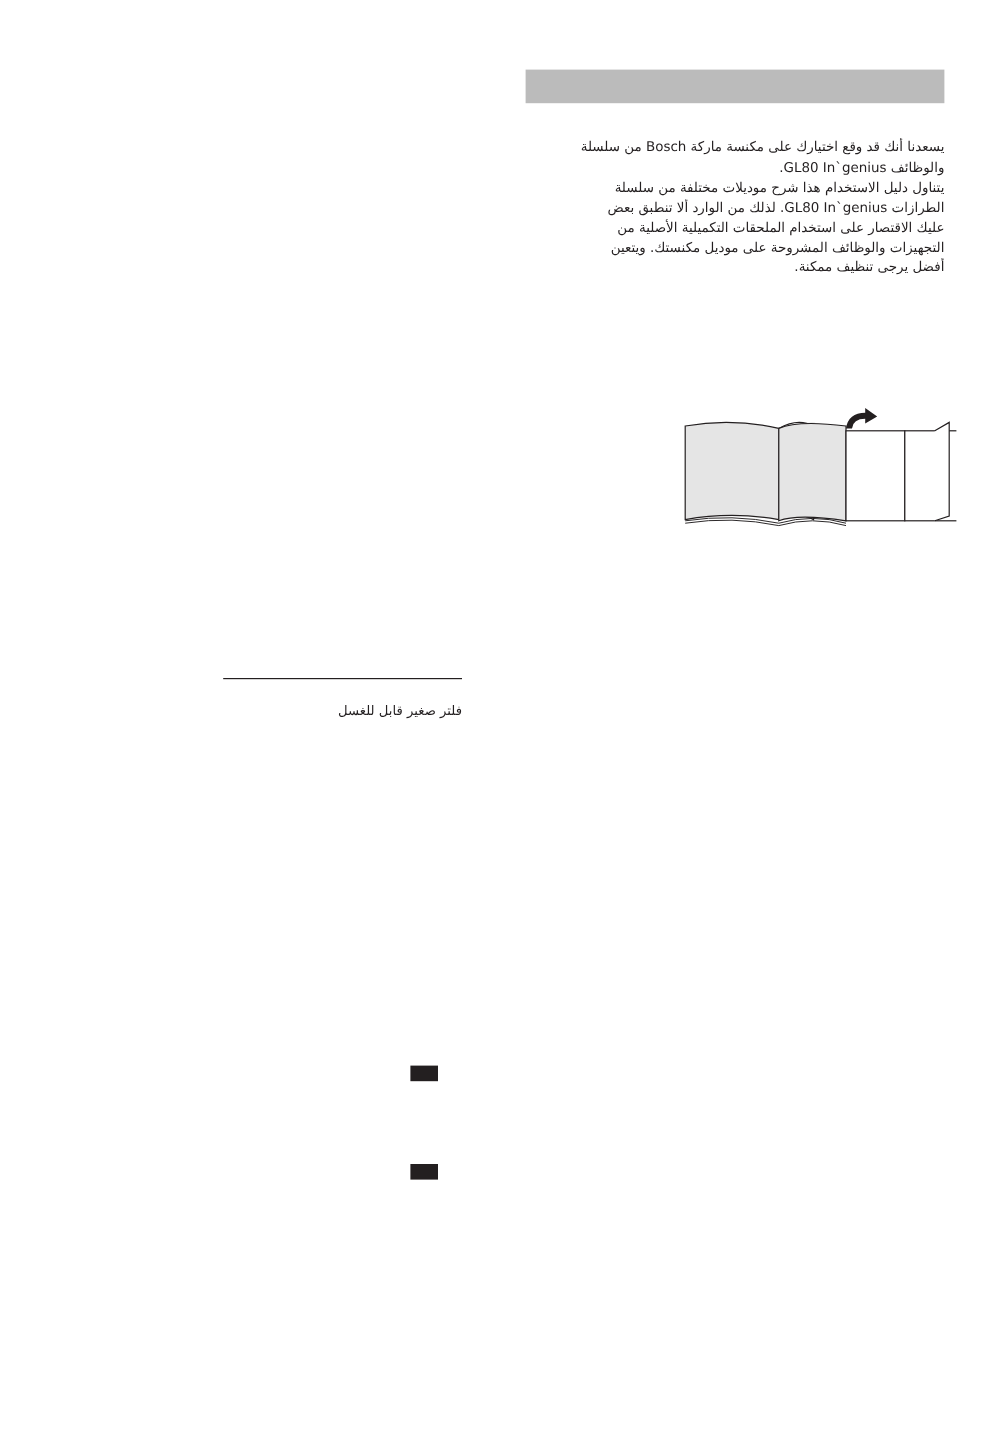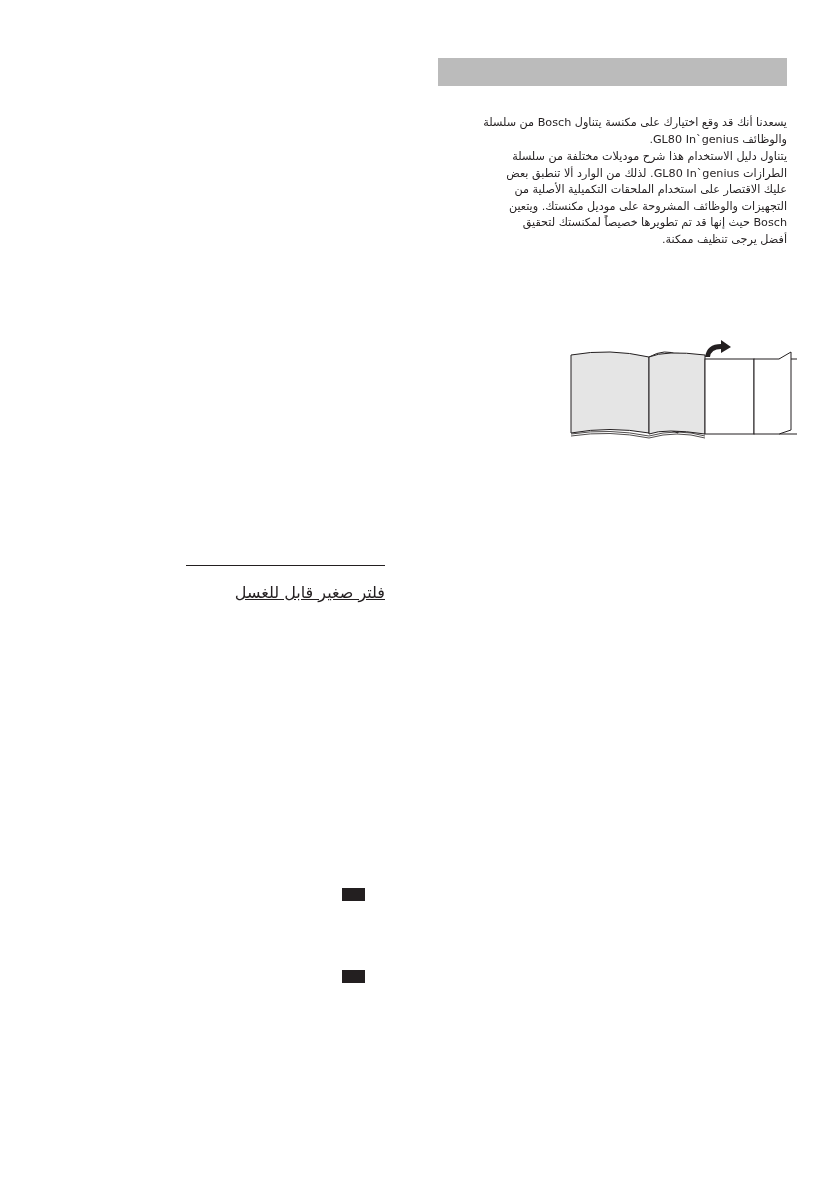--- a/index.html
+++ b/index.html
@@ -5,41 +5,40 @@
     html, body { margin: 0; padding: 0; background: #ffffff; }
     body { width: 839px; height: 1191px; position: relative; overflow: hidden; font-family: "DejaVu Sans", sans-serif; color: #231f20; }
     .header-bar { position: absolute; left: 438px; top: 58px; width: 349px; height: 28px; background: #bbbbbb; }
     .para { position: absolute; left: 438px; width: 349px; direction: rtl; text-align: justify; text-align-last: right; font-size: 11.2px; line-height: 16.6px; margin: 0; }
     .para span.l { display: block; white-space: nowrap; overflow: hidden; }
     .p1 { top: 115px; }
     .p2 { top: 149px; }
     .p3 { top: 258px; }
     .booklet { position: absolute; left: 565px; top: 340px; width: 232px; height: 105px; }
     .rule { position: absolute; left: 186px; top: 565px; width: 199px; height: 1px; background: #231f20; }
-    .caption { position: absolute; left: 186px; top: 583px; width: 199px; direction: rtl; text-align: right; font-family: "DejaVu Sans", sans-serif; font-size: 16px; line-height: 20px; text-decoration: underline; }
+    .caption { position: absolute; left: 186px; top: 583px; width: 199px; direction: rtl; text-align: right; font-family: "DejaVu Sans", sans-serif; font-size: 11px; line-height: 20px; }
     .marker { position: absolute; left: 342px; width: 23px; height: 13px; background: #231f20; }
     .m1 { top: 888px; }
     .m2 { top: 970px; }
   </style>
 </head>
 <body>
 
 <div class="header-bar"></div>
 
 <div class="para p1">
-  <span class="l">يسعدنا أنك قد وقع اختيارك على مكنسة يتناول Bosch من سلسلة</span>
+  <span class="l">يسعدنا أنك قد وقع اختيارك على مكنسة ماركة Bosch من سلسلة</span>
   <span class="l">والوظائف GL80 In`genius.</span>
 </div>
 
 <div class="para p2">
   <span class="l">يتناول دليل الاستخدام هذا شرح موديلات مختلفة من سلسلة</span>
   <span class="l">الطرازات GL80 In`genius. لذلك من الوارد ألا تنطبق بعض</span>
   <span class="l">عليك الاقتصار على استخدام الملحقات التكميلية الأصلية من</span>
   <span class="l">التجهيزات والوظائف المشروحة على موديل مكنستك. ويتعين</span>
-  <span class="l">Bosch حيث إنها قد تم تطويرها خصيصاً لمكنستك لتحقيق</span>
   <span class="l">أفضل يرجى تنظيف ممكنة.</span>
 </div>
 
 <div class="para p3">
 </div>
 
 <svg class="booklet" viewBox="0 0 232 105" xmlns="http://www.w3.org/2000/svg">
 
   <path d="M6 15 Q45 8 84 17 L84 93 Q45 86 6 93 Z" fill="#e5e5e5" stroke="#231f20" stroke-width="1"></path>
   <path d="M84 17 Q122 8 113 15 L113 93 Q100 86 84 93 Z" fill="#e5e5e5" stroke="none"></path>

